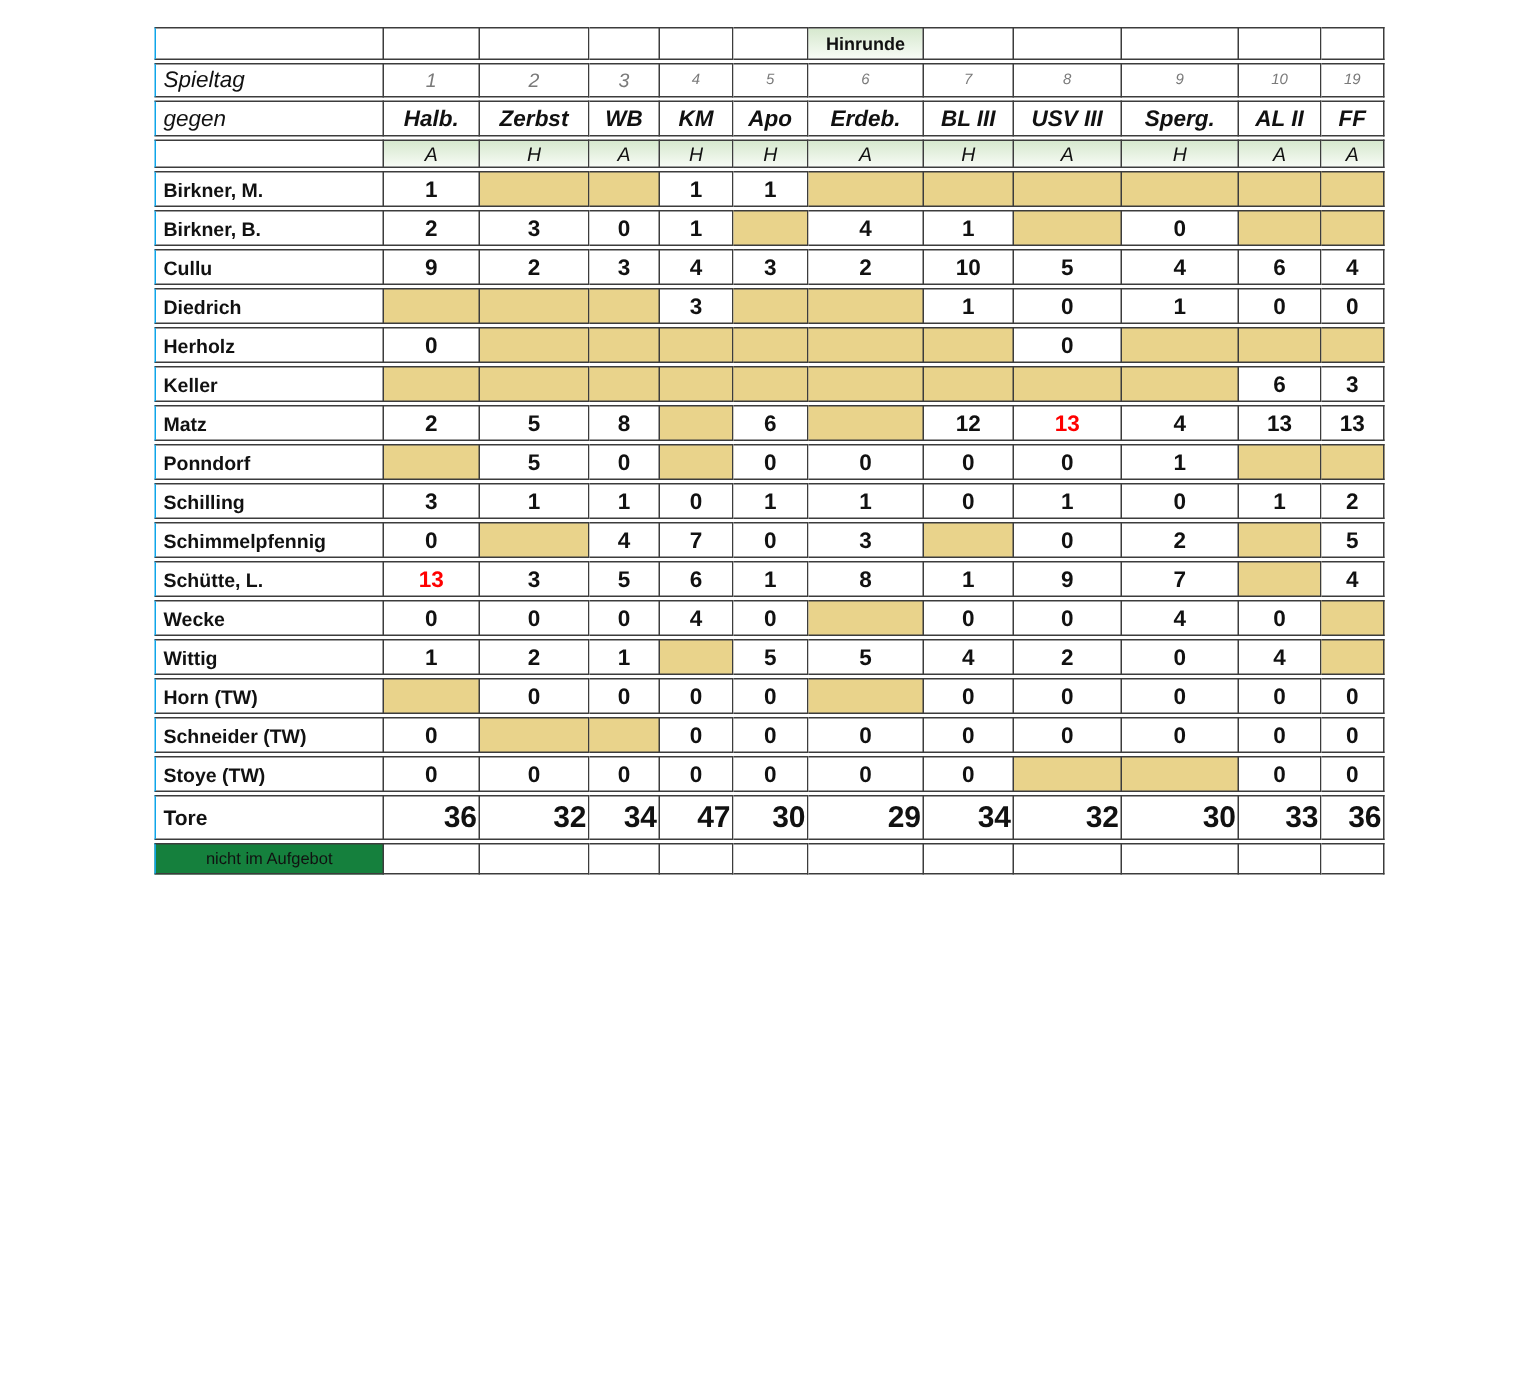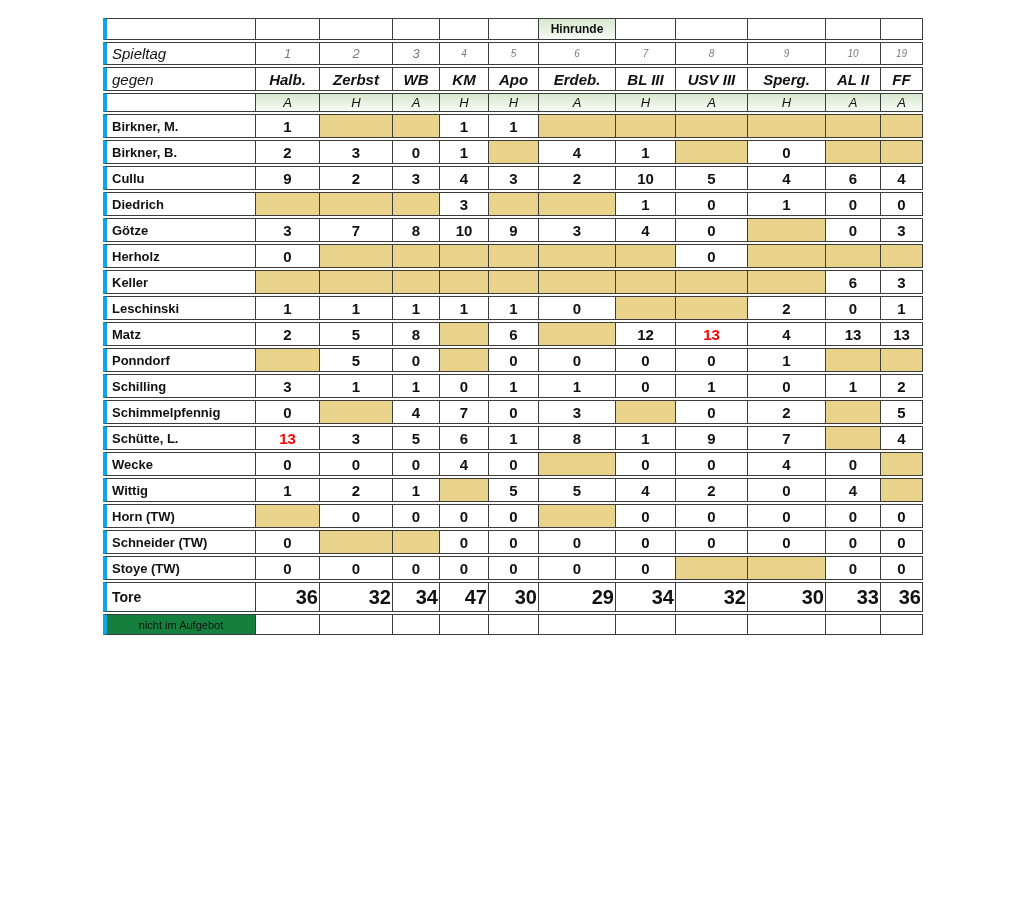--- a/index.html
+++ b/index.html
@@ -1,21 +1,21 @@
 <!DOCTYPE html>
 <html><head>
 <meta charset="utf-8">
 <style>
   html,body{margin:0;padding:0;background:#ffffff;}
   body{width:1020px;height:924px;position:relative;font-family:"Liberation Sans",sans-serif;color:#111;}
   .wrap{position:absolute;left:103px;top:16px;}
   table{border-collapse:separate;border-spacing:0 2px;table-layout:fixed;width:820px;}
   td{border-top:1px solid #3c3c3c;border-bottom:1px solid #3c3c3c;border-right:1px solid #3c3c3c;
      background:#fff;padding:0 1px;text-align:center;vertical-align:middle;overflow:hidden;white-space:nowrap;}
-  td:first-child{border-left:4px solid #0ea5e9;}
+  td:first-child{border-left:1px solid #0ea5e9;}
   tr.r-hin td{height:20px;} tr.r-md td{height:21px;} tr.r-opp td{height:22px;} tr.r-ven td{height:17px;}
   tr.r-player td{height:22px;} tr.r-tore td{height:28px;} tr.r-leg td{height:19px;}
   .name{text-align:left;padding-left:5px;font-weight:bold;font-size:13px;}
   .rowlabel{text-align:left;padding-left:5px;font-style:italic;font-size:15px;}
   .val{font-weight:bold;font-size:15px;}
   .md{font-style:italic;font-size:10px;}
   .md-big{font-size:13px;}
   .opp{font-weight:bold;font-style:italic;font-size:15px;}
   .ven{font-style:italic;font-size:13px;}
   .hin{font-weight:bold;font-size:12px;}
@@ -149,34 +149,20 @@
           <td class="val">3</td>
           <td style="background: rgb(233, 211, 139);"></td>
           <td style="background: rgb(233, 211, 139);"></td>
           <td class="val">1</td>
           <td class="val">0</td>
           <td class="val">1</td>
           <td class="val">0</td>
           <td class="val">0</td>
         </tr>
         <tr class="r-player">
-          <td class="name">Götze</td>
-          <td class="val">3</td>
-          <td class="val">7</td>
-          <td class="val">8</td>
-          <td class="val">10</td>
-          <td class="val">9</td>
-          <td class="val">3</td>
-          <td class="val">4</td>
-          <td class="val">0</td>
-          <td style="background: rgb(233, 211, 139);"></td>
-          <td class="val">0</td>
-          <td class="val">3</td>
-        </tr>
-        <tr class="r-player">
           <td class="name">Herholz</td>
           <td class="val">0</td>
           <td style="background: rgb(233, 211, 139);"></td>
           <td style="background: rgb(233, 211, 139);"></td>
           <td style="background: rgb(233, 211, 139);"></td>
           <td style="background: rgb(233, 211, 139);"></td>
           <td style="background: rgb(233, 211, 139);"></td>
           <td style="background: rgb(233, 211, 139);"></td>
           <td class="val">0</td>
           <td style="background: rgb(233, 211, 139);"></td>
@@ -189,34 +175,20 @@
           <td style="background: rgb(233, 211, 139);"></td>
           <td style="background: rgb(233, 211, 139);"></td>
           <td style="background: rgb(233, 211, 139);"></td>
           <td style="background: rgb(233, 211, 139);"></td>
           <td style="background: rgb(233, 211, 139);"></td>
           <td style="background: rgb(233, 211, 139);"></td>
           <td style="background: rgb(233, 211, 139);"></td>
           <td style="background: rgb(233, 211, 139);"></td>
           <td class="val">6</td>
           <td class="val">3</td>
-        </tr>
-        <tr class="r-player">
-          <td class="name">Leschinski</td>
-          <td class="val">1</td>
-          <td class="val">1</td>
-          <td class="val">1</td>
-          <td class="val">1</td>
-          <td class="val">1</td>
-          <td class="val">0</td>
-          <td style="background: rgb(233, 211, 139);"></td>
-          <td style="background: rgb(233, 211, 139);"></td>
-          <td class="val">2</td>
-          <td class="val">0</td>
-          <td class="val">1</td>
         </tr>
         <tr class="r-player">
           <td class="name">Matz</td>
           <td class="val">2</td>
           <td class="val">5</td>
           <td class="val">8</td>
           <td style="background: rgb(233, 211, 139);"></td>
           <td class="val">6</td>
           <td style="background: rgb(233, 211, 139);"></td>
           <td class="val">12</td>

